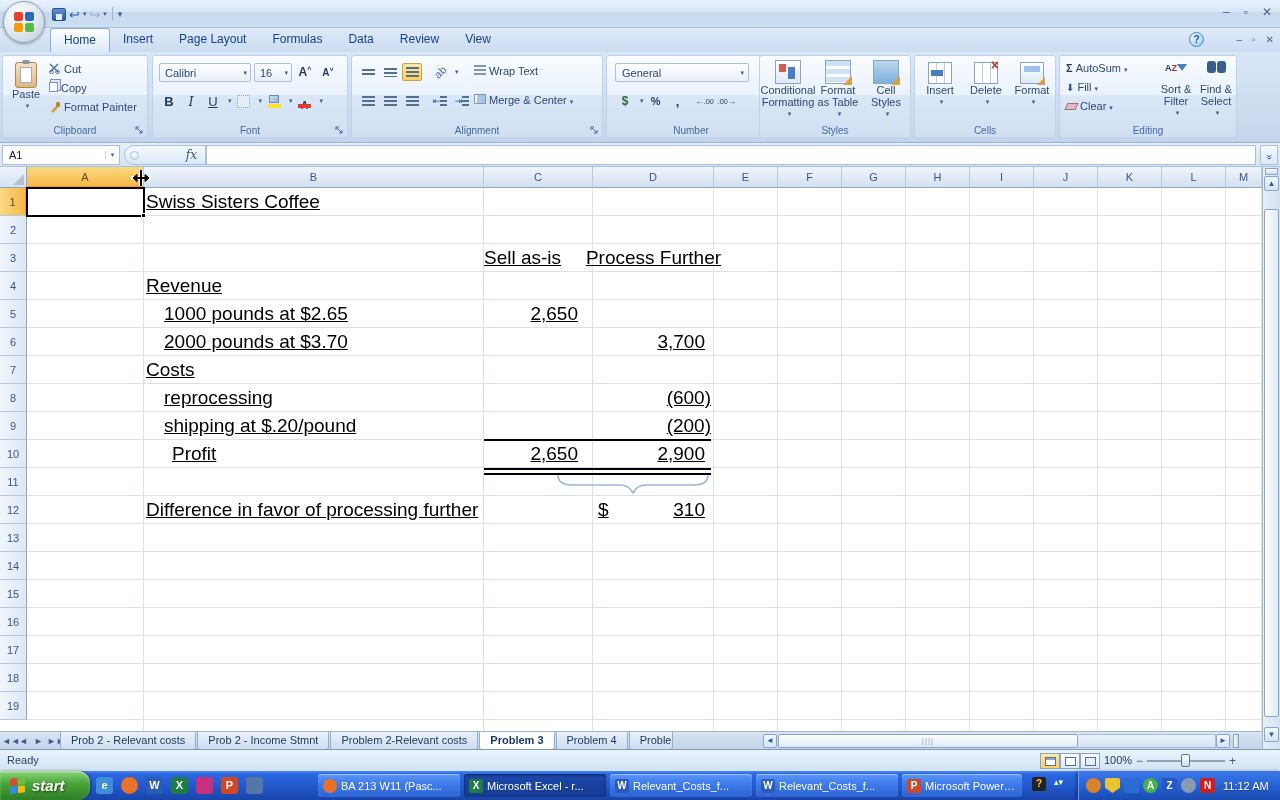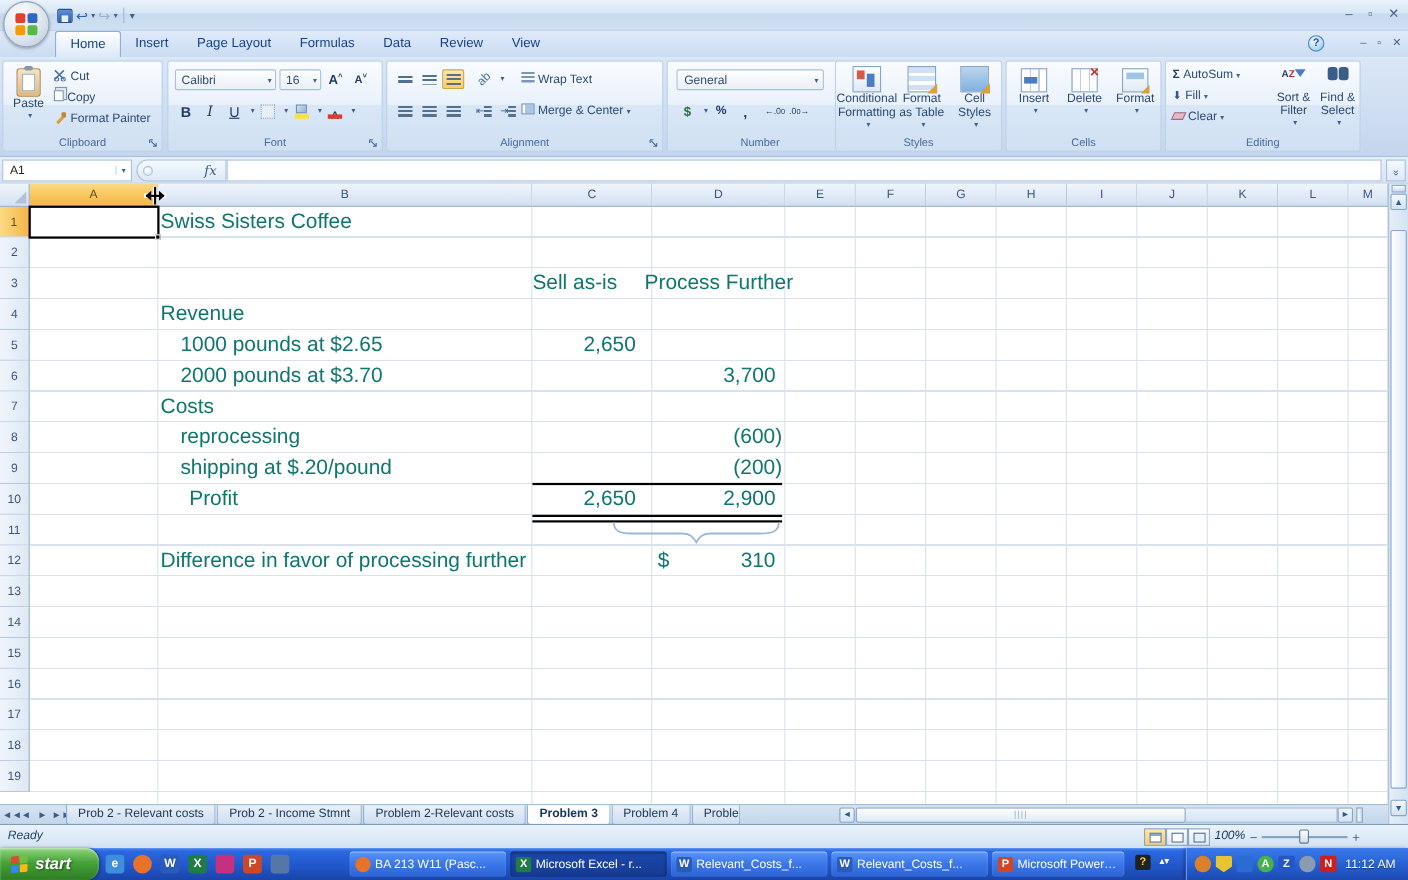--- a/index.html
+++ b/index.html
@@ -73,21 +73,21 @@
   #corner:after { content:""; position:absolute; right:2px; bottom:2px; border-left:11px solid transparent; border-bottom:11px solid #b4c3d4; }
   .colhdr { position:absolute; top:0; height:21px; font-size:11px; color:#3b567e; text-align:center; line-height:20px;
     background:linear-gradient(#f0f5fc,#e0eaf6 55%,#d2e0f0); border-right:1px solid #b7c9dd; border-bottom:1px solid #8fa8c4; overflow:hidden; }
   .colhdr.sel { background:linear-gradient(#fbda84,#f9c75f 55%,#f6b64a); color:#5d4a1e; border-bottom:2px solid #ef9a2e; }
   .rowhdr { position:absolute; left:0; width:27px; font-size:11px; color:#3b567e; text-align:center;
     background:linear-gradient(90deg,#f0f5fc,#dde8f4); border-right:1px solid #8fa8c4; border-bottom:1px solid #b7c9dd; }
   .rowhdr.sel { background:linear-gradient(90deg,#fbda84,#f6b64a); color:#5d4a1e; border-right:2px solid #ef9a2e; }
   .vline { position:absolute; top:21px; width:1px; height:543px; background:#d9e1ec; }
   #gridlines { position:absolute; left:27px; top:21px; width:1235px; height:543px;
     background:repeating-linear-gradient(#fff 0 27px, #d9e1ec 27px 28px); }
-  .cell { position:absolute; height:28px; line-height:28px; font-size:19px; color:#0f766e; white-space:nowrap; }
+  .cell { position:absolute; height:28px; line-height:28px; font-size:19px; color:#000000; white-space:nowrap;text-decoration:underline; }
   #sel-a1 { position:absolute; left:26px; top:20px; width:119px; height:30px; border:2px solid #000; }
   #sel-a1 .handle { position:absolute; right:-3px; bottom:-3px; width:5px; height:5px; background:#000; border:1px solid #fff; }
   .sum-line { position:absolute; left:484px; width:227px; border-top:2px solid #000; }
   .dbl-line { position:absolute; left:484px; width:227px; height:7px; border-top:2px solid #000; border-bottom:2px solid #000; }
 
   
   #tabrow { top:731px; left:0; width:1262px; height:18px; background:linear-gradient(#d7e4f3,#c2d5ea); border-top:1px solid #9eb6ce; }
   #tabnav { position:absolute; left:2px; top:1px; display:flex; gap:2px; font-size:9px; color:#3b5e8e; }
   #tabnav span { width:13px; text-align:center; line-height:16px; }
   #sheettabs { position:absolute; left:60px; top:0; height:18px; display:flex; }
@@ -100,21 +100,21 @@
   #htrack-rest { flex:1; height:14px; background:linear-gradient(#e9f1fa,#d6e4f3); border:1px solid #a9c0dc; border-left:none; }
   #hsplit { width:6px; height:14px; margin-left:3px; background:linear-gradient(90deg,#fdfeff,#c8daee); border:1px solid #89a6c8; }
 
   
   #vscroll { top:167px; left:1262px; width:18px; height:582px; background:linear-gradient(90deg,#e6eef8,#d3e2f2); border-left:1px solid #9eb6ce; }
   #vsplit { position:absolute; top:1px; left:2px; width:13px; height:7px; background:linear-gradient(#fdfeff,#c8daee); border:1px solid #89a6c8; }
   .vbtn { position:absolute; left:1px; width:15px; height:15px; background:linear-gradient(#f2f7fd,#d4e3f4); border:1px solid #89a6c8; border-radius:2px; font-size:8px; color:#2f5a90; text-align:center; line-height:14px; }
   #vthumb { position:absolute; left:1px; top:42px; width:15px; height:508px; background:linear-gradient(90deg,#fdfeff,#dfeaf6); border:1px solid #89a6c8; border-radius:2px; }
 
   
-  #statusbar { top:749px; left:0; width:1280px; height:22px; background:linear-gradient(#eaf3fd,#d2e2f2); border-top:1px solid #7f9db9;font-style:italic; }
+  #statusbar { top:749px; left:0; width:1280px; height:22px; background:linear-gradient(#eaf3fd,#d2e2f2); border-top:1px solid #7f9db9; }
   #status-ready { position:absolute; left:7px; top:4px; font-size:11px; color:#1f3d5f; }
   #views { position:absolute; left:1040px; top:3px; display:flex; }
   .viewbtn { width:20px; height:16px; border:1px solid #8aa4c4; background:linear-gradient(#fbfdff,#dde9f5); display:flex; align-items:center; justify-content:center; }
   .viewbtn.on { background:linear-gradient(#fde8a9,#fbce63); }
   .vb-ic { width:11px; height:9px; border:1px solid #55718f; background:
     linear-gradient(#8fa7c0 0 2px, transparent 2px) , #fff; }
   #zoom-pct { position:absolute; left:1104px; top:4px; font-size:11px; color:#17365d; }
   #zoomctl { position:absolute; left:1136px; top:3px; width:100px; height:16px; display:flex; align-items:center; font-size:12px; color:#44618e; }
   #ztrack { flex:1; height:2px; background:#8aa4c4; margin:0 4px; position:relative; }
   #zthumb { position:absolute; left:44%; top:-6px; width:9px; height:13px; background:linear-gradient(#fdfeff,#cfdce9); border:1px solid #61788f; border-radius:2px; }

